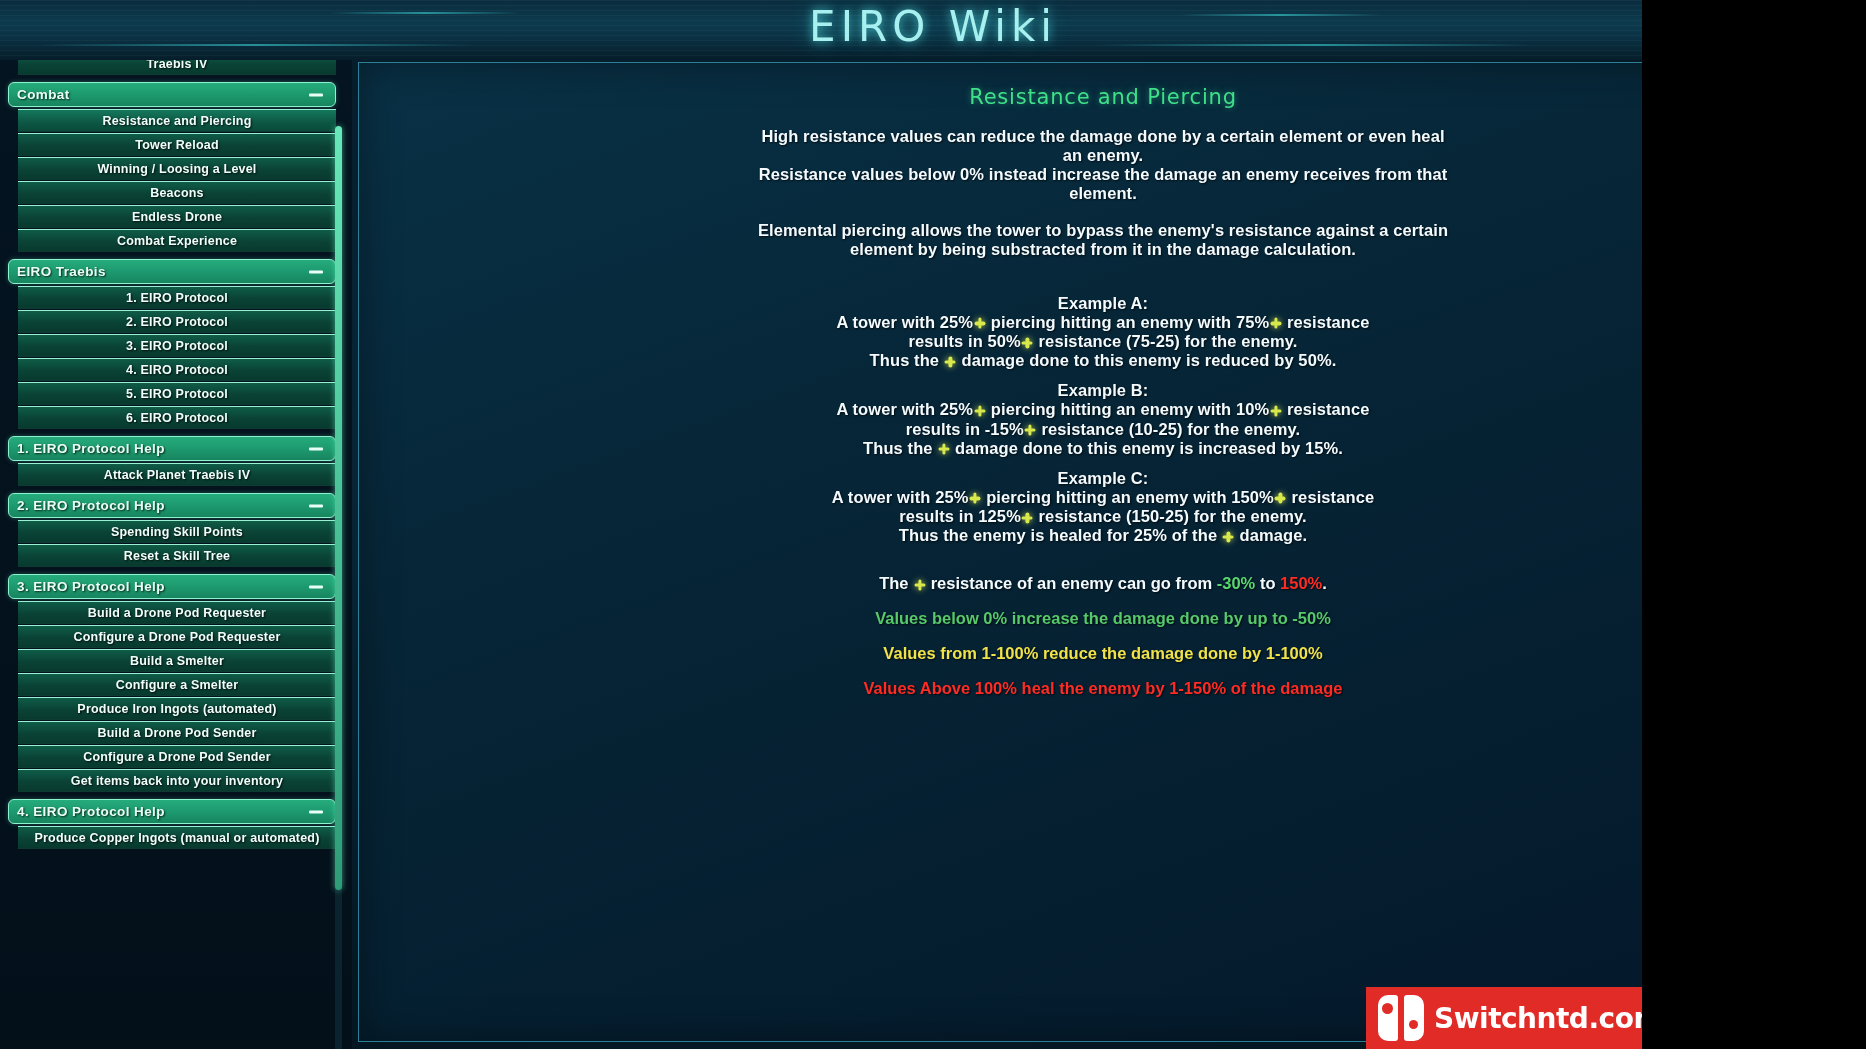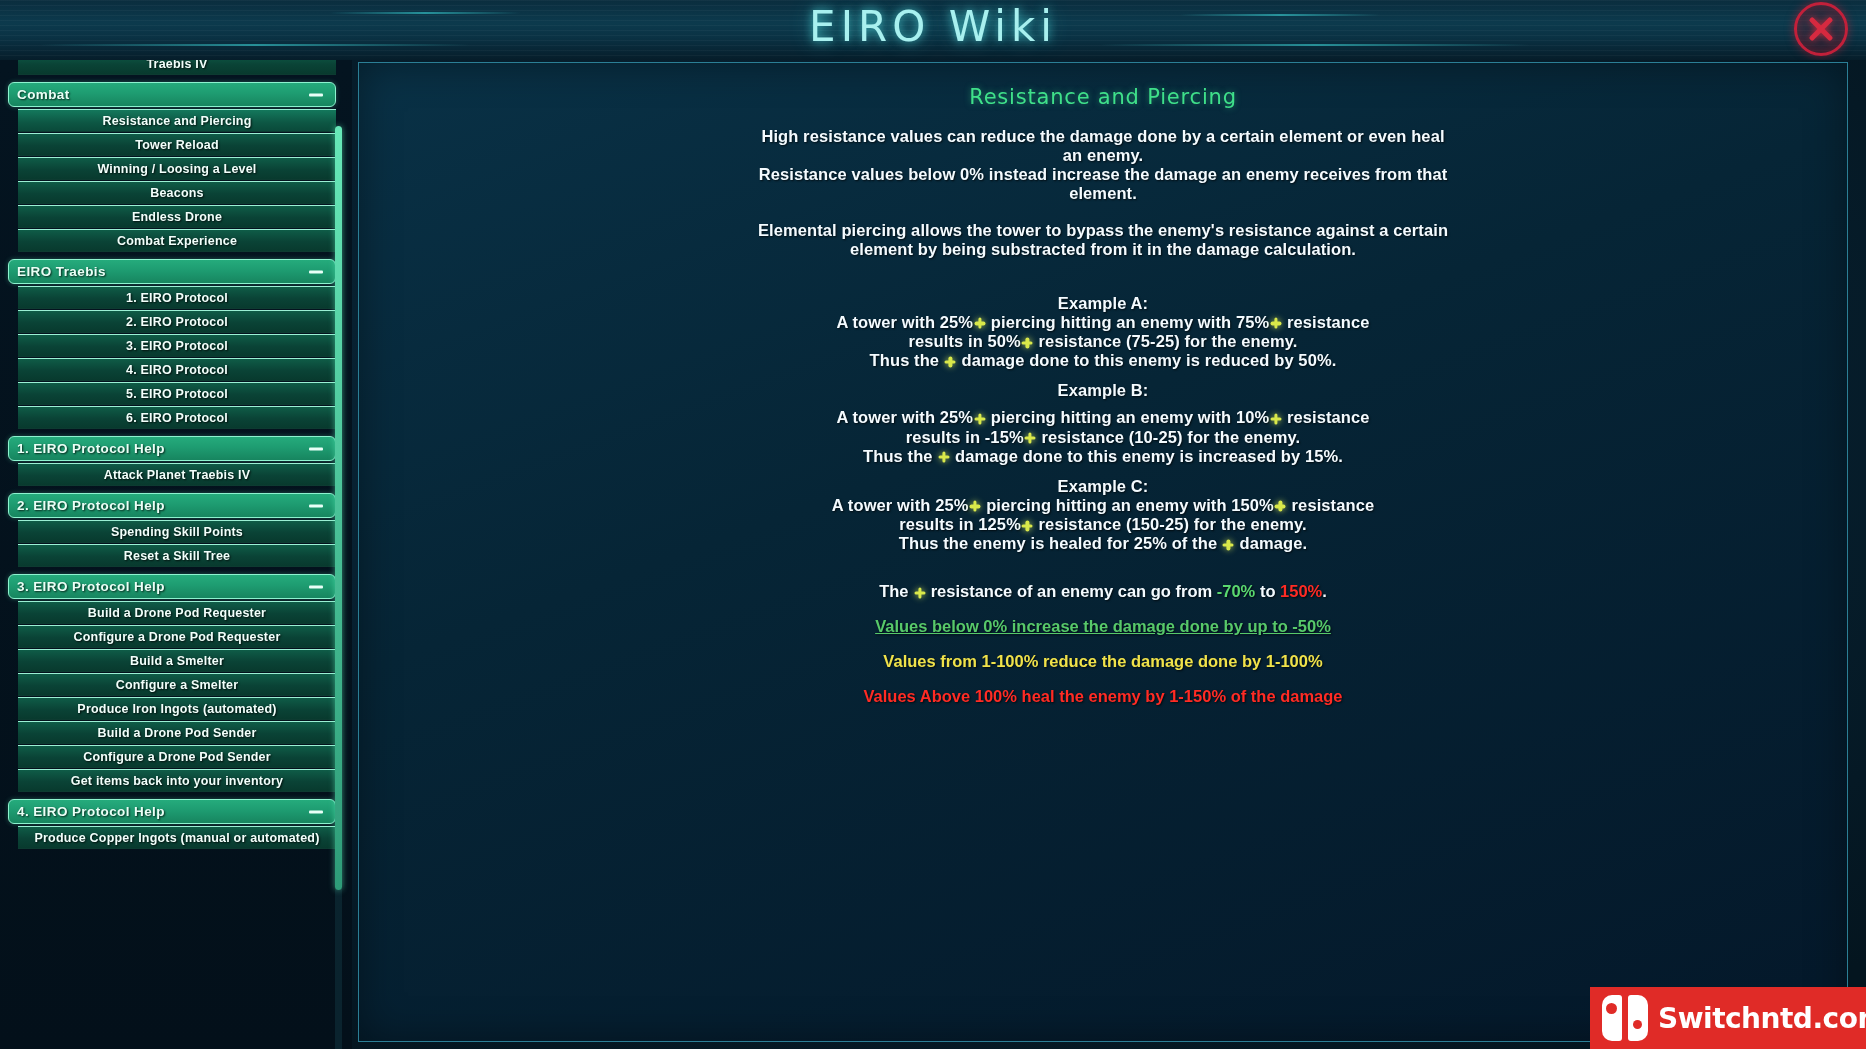--- a/index.html
+++ b/index.html
@@ -6,21 +6,21 @@
   html, body {
     width: 1866px; height: 1049px;
     overflow: hidden;
     background: #000;
     font-family: "Liberation Sans", sans-serif;
   }
 
   
   #app {
     position: relative;
-    width: 1866px; height: 1049px;
+    width: 1642px; height: 1049px;
     background:
       radial-gradient(ellipse 1400px 700px at 50% 42%, #0b2d3f 0%, #072131 45%, #04151f 100%);
     overflow: hidden;
   }
 
   
   .titlebar {
     position: absolute; left: 0; top: 0;
     width: 1866px; height: 60px;
     background:
@@ -226,21 +226,21 @@
     background: #d9e84a;
   }
   .sparkle::before { width: 11px; height: 3.2px; border-radius: 2px; }
   .sparkle::after  { width: 3.2px; height: 11px; border-radius: 2px; }
 
   .note-line { font-size: 16.5px; font-weight: bold; margin-bottom: 16px; text-shadow: 1px 1px 2px rgba(0,0,0,0.7); }
   .note-white { color: #f4fbff; }
   .c-green { color: #5ad86f; }
   .c-red   { color: #ff2b24; }
   .c-yellow{ color: #f0e24a; }
-  .c-green2{ color: #57c96a; text-decoration: underline; }
+  .c-green2{ color: #57c96a; }
 
   
   .watermark {
     position: absolute;
     right: 0; bottom: 0;
     width: 276px; height: 62px;
     background: #e02b27;
     display: flex;
     align-items: center;
     padding-left: 12px;
@@ -436,36 +436,36 @@
       </p>
 
       <div class="blockgap"></div>
 
       <div id="examples">
           <div class="ex-block">
             <p class="para tight" style="margin-bottom: 0px;"><span>Example A:</span></p>
             <p class="para" style="margin-bottom: 0px;"><span>A tower with 25%</span><span class="sparkle"></span> <span>piercing hitting an enemy with 75%</span><span class="sparkle"></span> <span>resistance</span><br><span>results in 50%</span><span class="sparkle"></span> <span>resistance (75-25) for the enemy.</span><br><span>Thus the</span> <span class="sparkle"></span> <span>damage done to this enemy is reduced by 50%.</span></p>
           </div>
           <div class="ex-block">
-            <p class="para tight" style="margin-bottom: 8px;"><span>Example B:</span></p>
+            <p class="para tight" style="margin-bottom: 0px;"><span>Example B:</span></p>
             <p class="para" style="margin-bottom: 0px;"><span>A tower with 25%</span><span class="sparkle"></span> <span>piercing hitting an enemy with 10%</span><span class="sparkle"></span> <span>resistance</span><br><span>results in -15%</span><span class="sparkle"></span> <span>resistance (10-25) for the enemy.</span><br><span>Thus the</span> <span class="sparkle"></span> <span>damage done to this enemy is increased by 15%.</span></p>
           </div>
           <div class="ex-block">
             <p class="para tight" style="margin-bottom: 0px;"><span>Example C:</span></p>
             <p class="para" style="margin-bottom: 0px;"><span>A tower with 25%</span><span class="sparkle"></span> <span>piercing hitting an enemy with 150%</span><span class="sparkle"></span> <span>resistance</span><br><span>results in 125%</span><span class="sparkle"></span> <span>resistance (150-25) for the enemy.</span><br><span>Thus the enemy is healed for 25% of the</span> <span class="sparkle"></span> <span>damage.</span></p>
           </div>
         </div>
 
       <div class="blockgap"></div>
 
       <div class="note-line note-white">
         <span>The</span>
         <span class="sparkle"></span>
         <span>resistance of an enemy can go from</span>
-        <span class="c-green">-70%</span>
+        <span class="c-green">-30%</span>
         <span>to</span>
         <span class="c-red">150%</span><span>.</span>
       </div>
 
       <div id="summary">
           <div class="note-line c-green2">Values below 0% increase the damage done by up to -50%</div>
           <div class="note-line c-yellow">Values from 1-100% reduce the damage done by 1-100%</div>
           <div class="note-line c-red">Values Above 100% heal the enemy by 1-150% of the damage</div>
         </div>
     </div>

